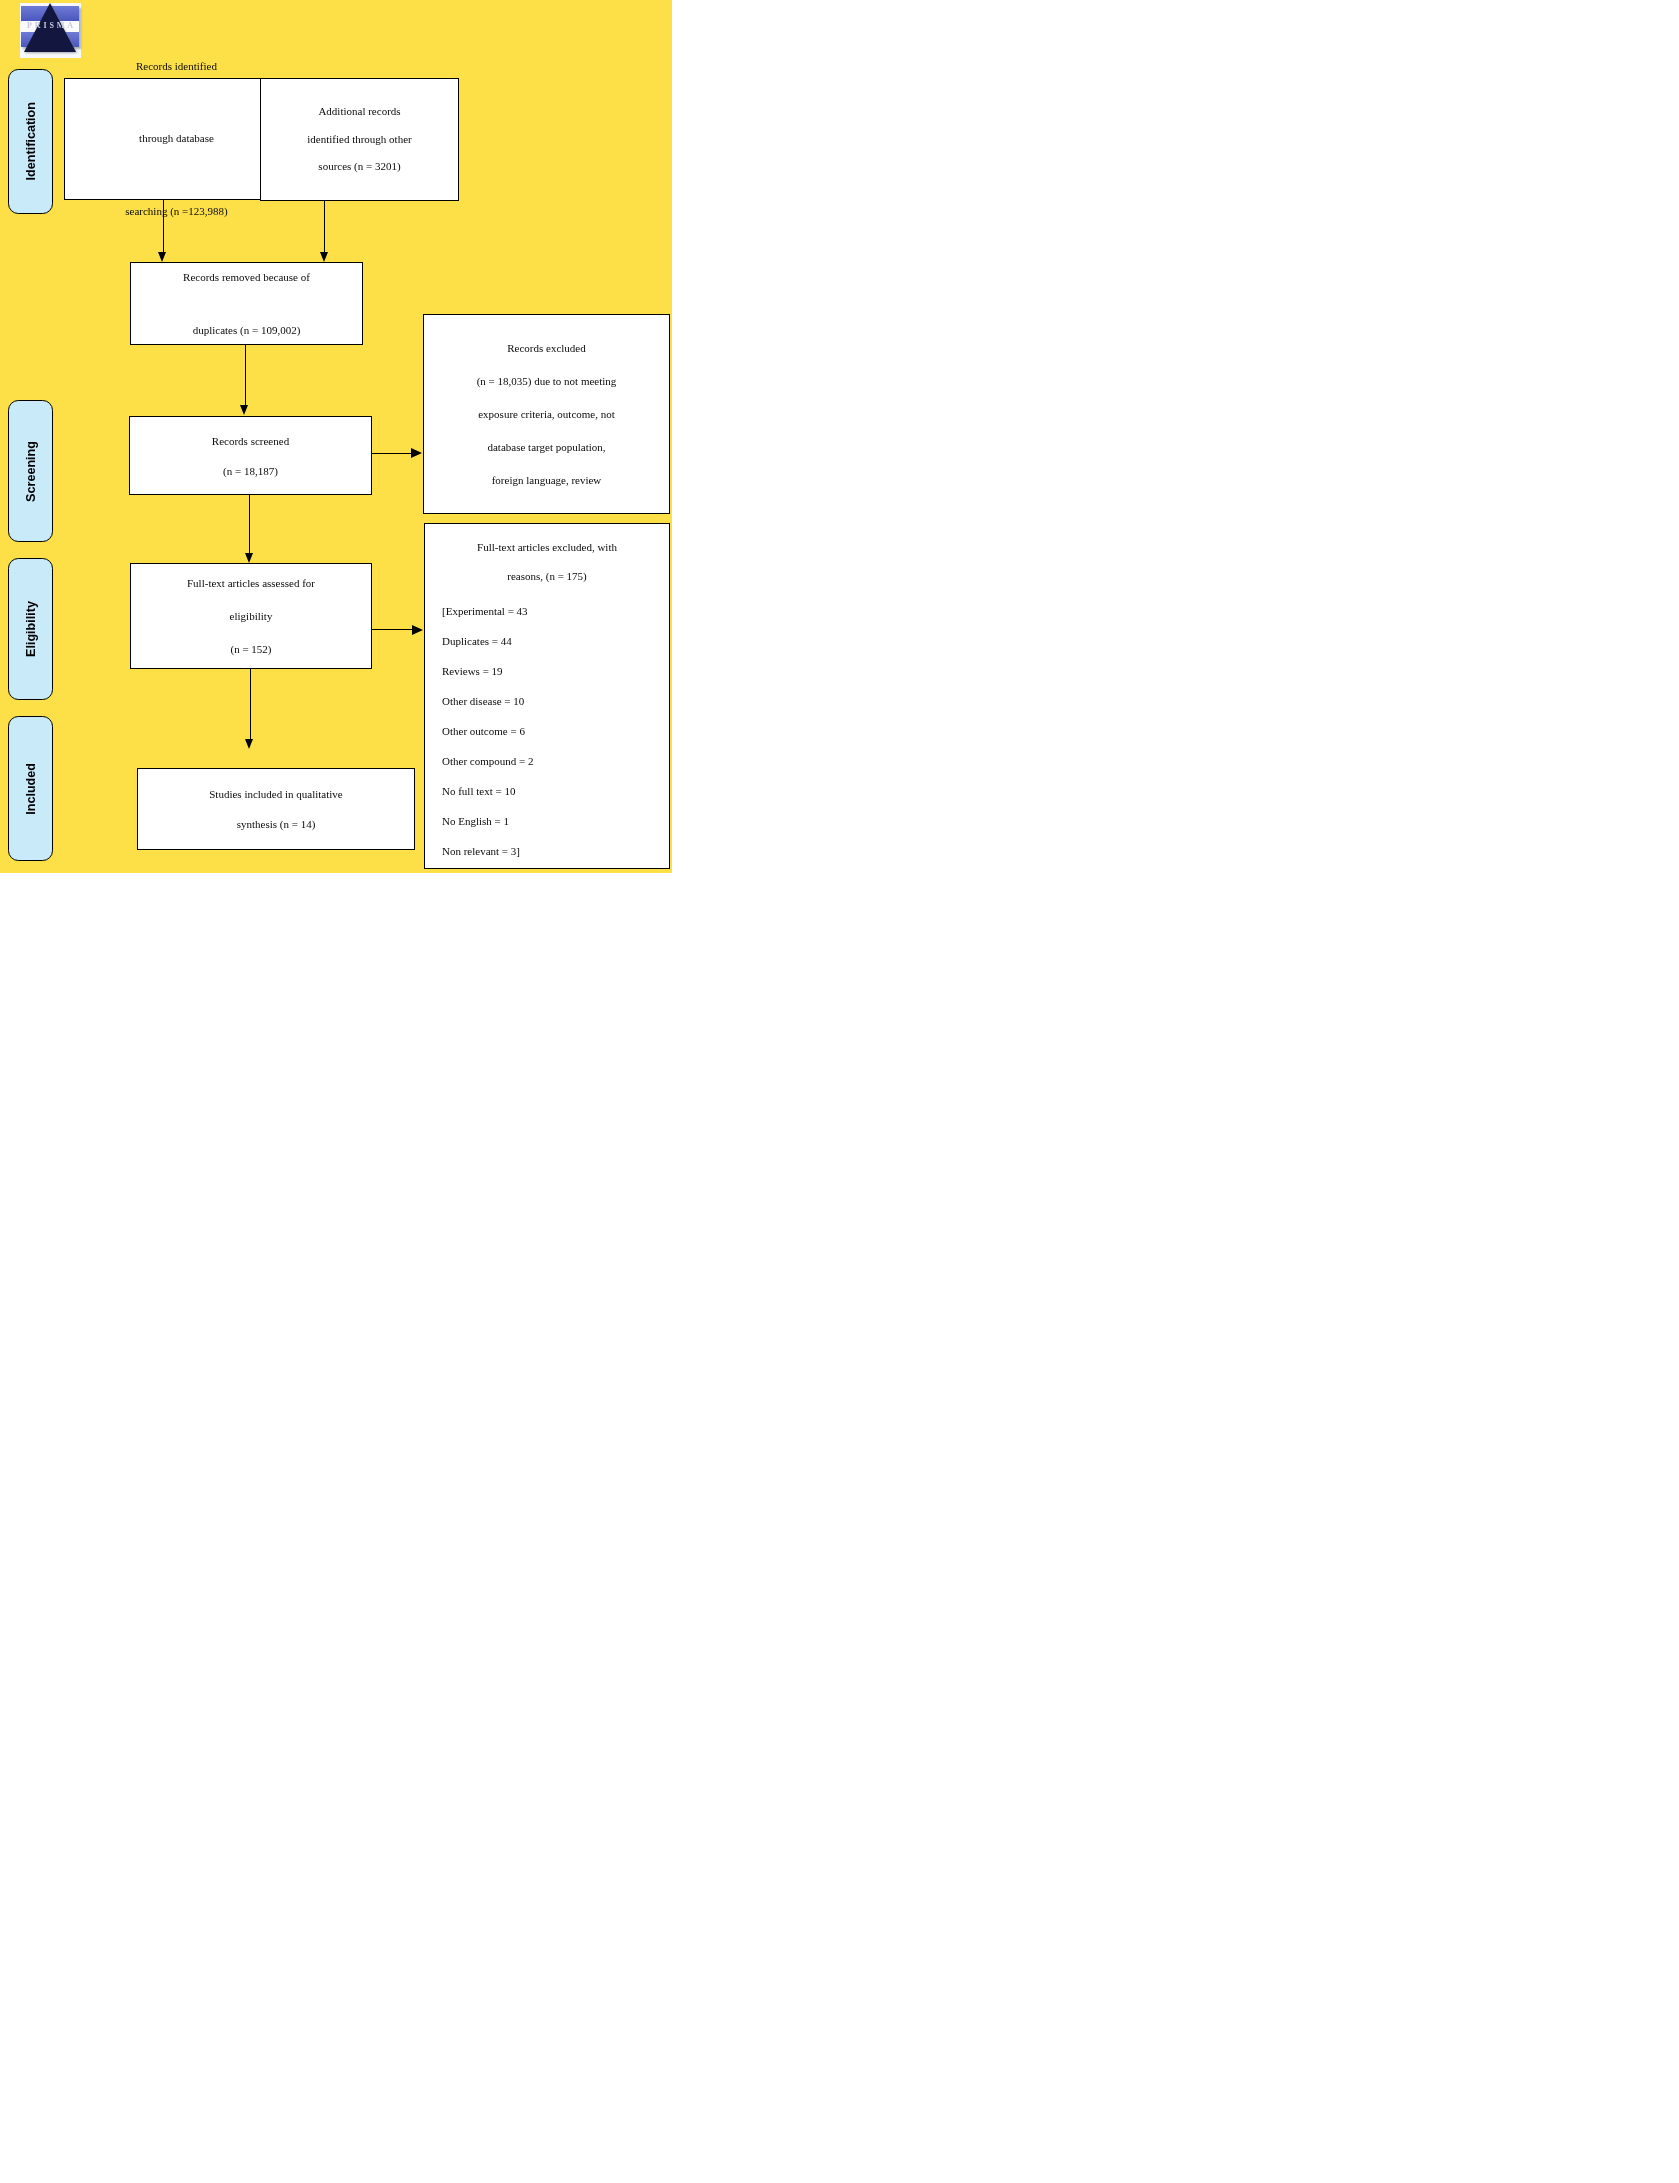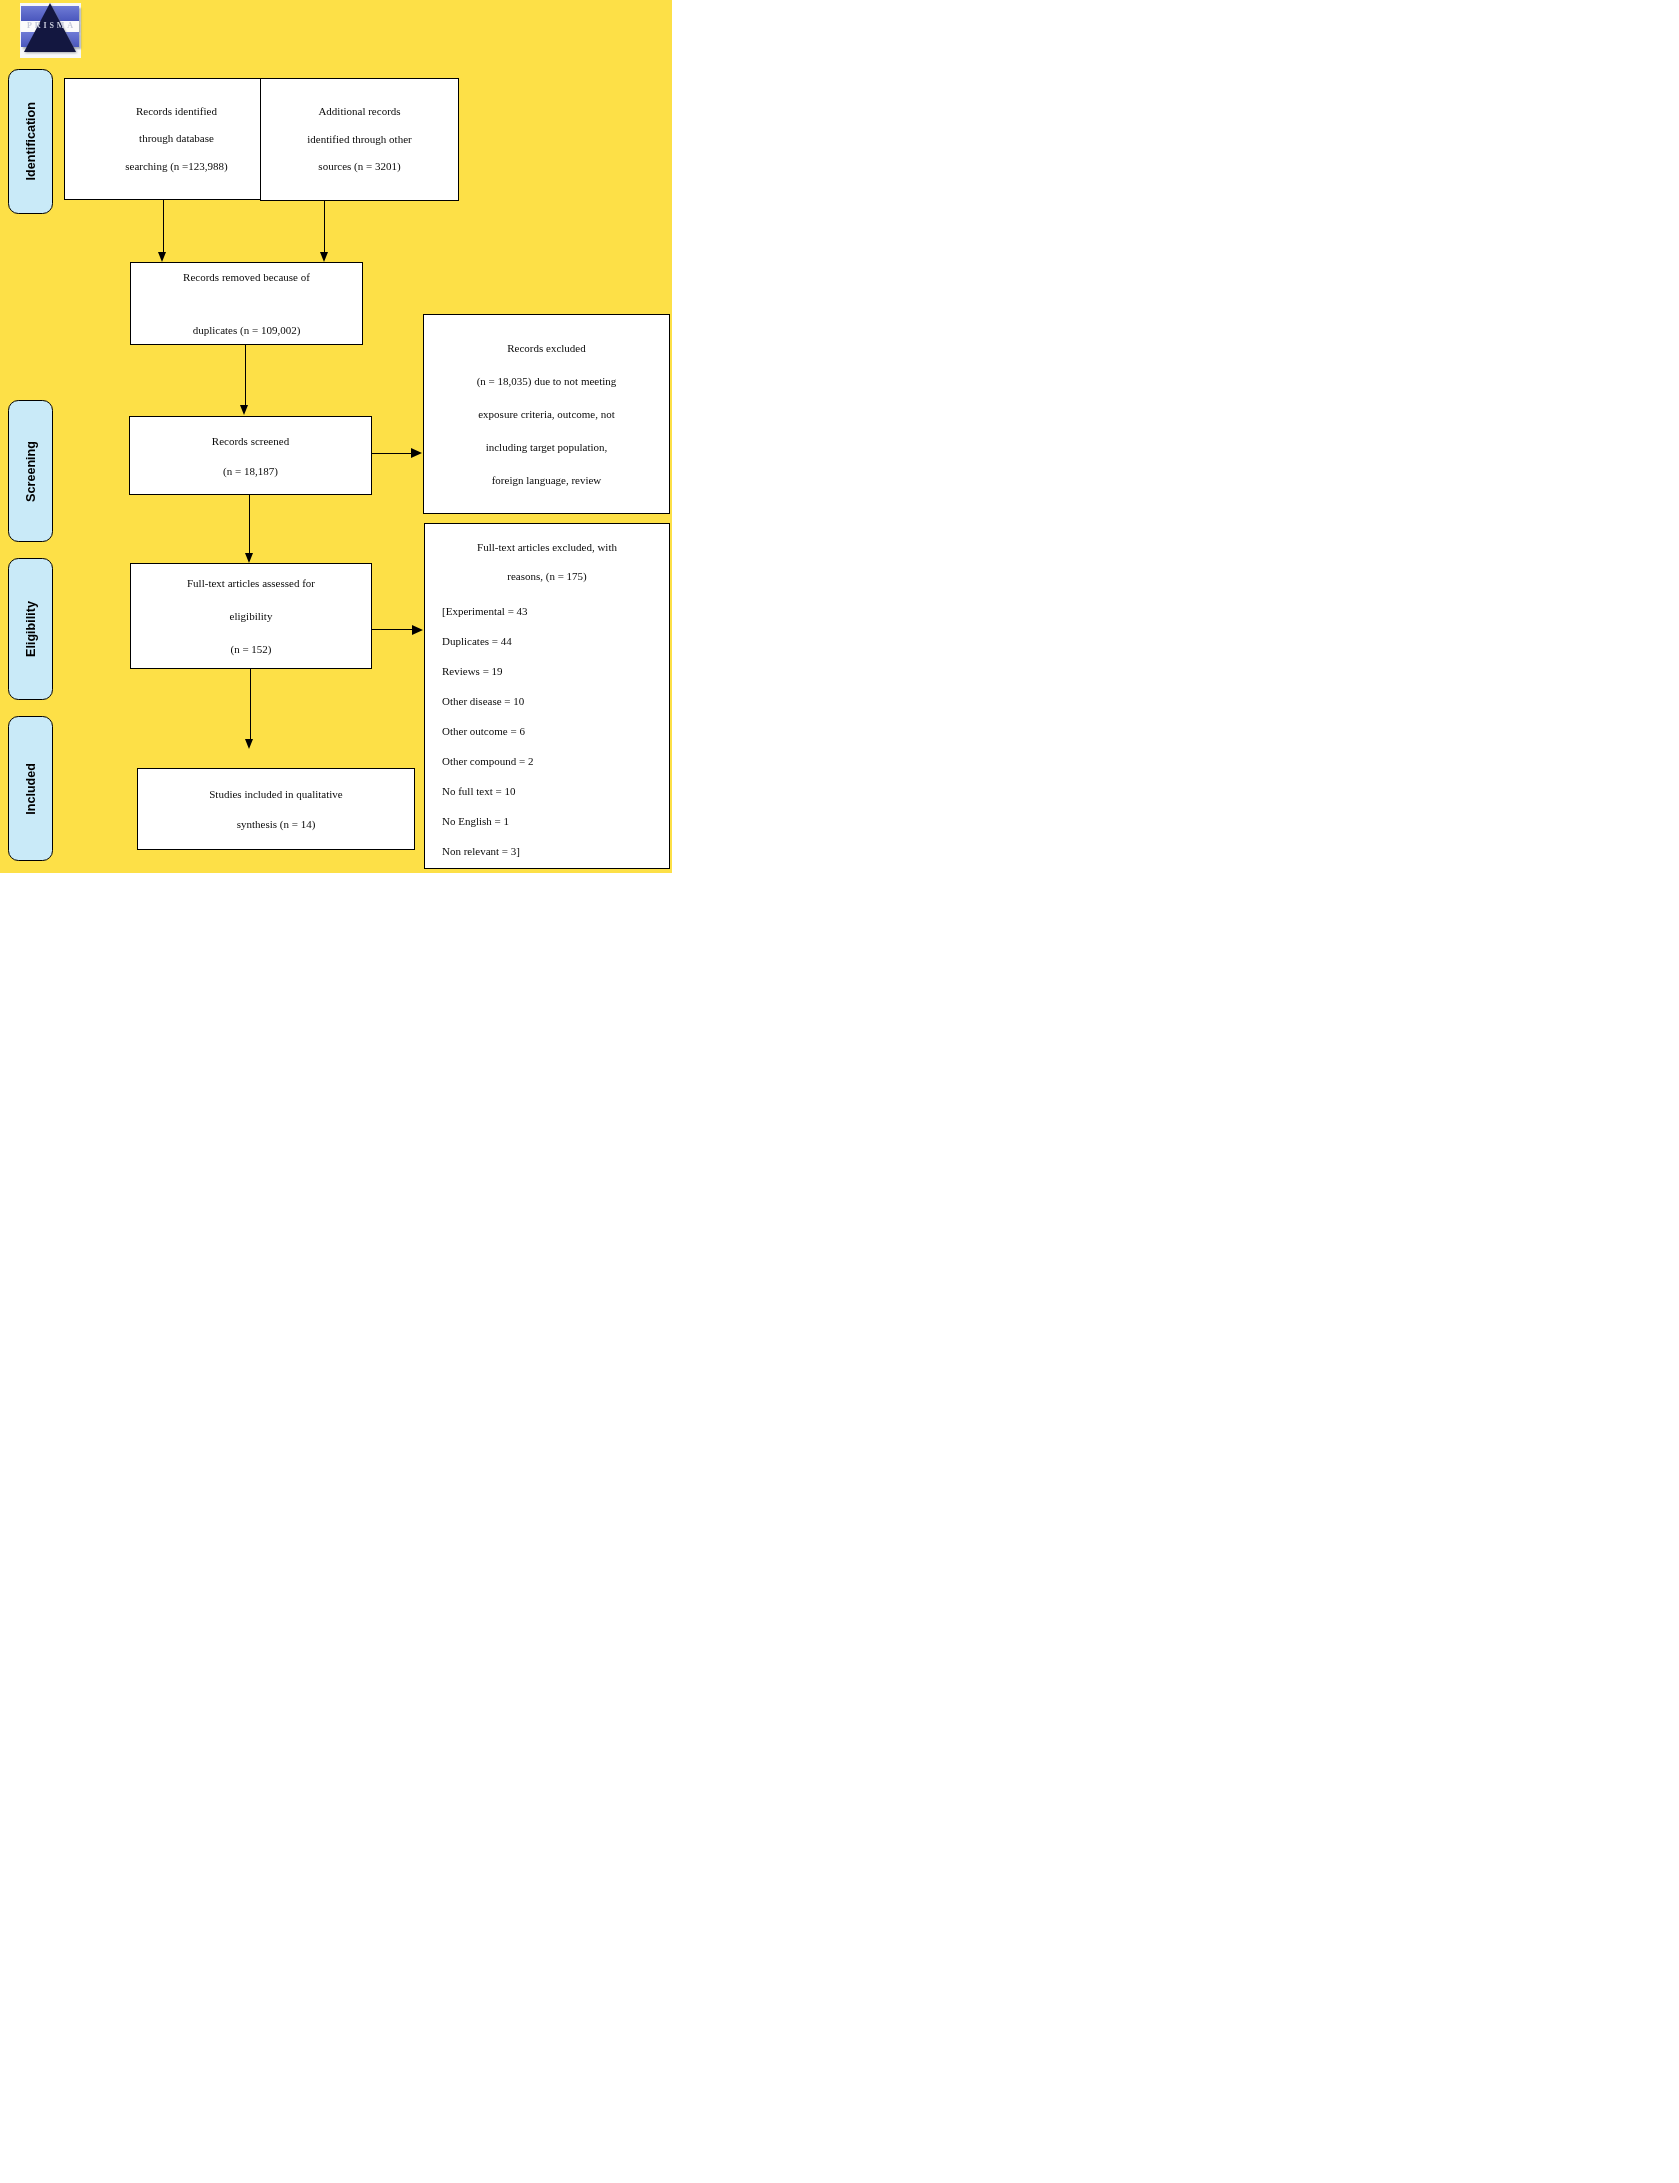--- a/index.html
+++ b/index.html
@@ -36,21 +36,21 @@
   #stage-identification{top:69px;height:145px;}
   #stage-screening{top:400px;height:142px;}
   #stage-eligibility{top:558px;height:142px;}
   #stage-included{top:716px;height:145px;}
 
   
   .box{position:absolute;background:#ffffff;border:1.7px solid var(--line-color);
     display:flex;flex-direction:column;align-items:center;justify-content:center;
     font-size:11px;color:#0a0a0a;text-align:center;}
   .box div{width:100%;}
-  #box-identified{left:64px;top:78px;width:225px;height:122px;line-height:27.6px;}
+  #box-identified{left:64px;top:78px;width:225px;height:122px;line-height:27.6px;gap:45px;}
   #box-additional{left:260px;top:78px;width:199px;height:123px;line-height:27.6px;}
   #box-duplicates{left:130px;top:262px;width:233px;height:83px;line-height:28px;justify-content:space-between;}
   #box-screened{left:129px;top:416px;width:243px;height:79px;line-height:30px;}
   #box-excluded{left:423px;top:314px;width:247px;height:200px;line-height:33px;}
   #box-eligible{left:130px;top:563px;width:242px;height:106px;line-height:33px;}
   #box-included{left:137px;top:768px;width:278px;height:82px;line-height:30px;text-align:center;}
   #box-ft-excluded{left:424px;top:523px;width:246px;height:346px;
     display:block;padding-top:9.2px;}
   #box-ft-excluded .ft-header{text-align:center;line-height:29px;}
   #box-ft-excluded .ft-items{margin-top:4.6px;text-align:left;padding-left:17px;line-height:30px;}
@@ -106,21 +106,21 @@
       <div>duplicates (n = 109,002)</div>
     </div>
   <div class="box" id="box-screened">
       <div>Records screened</div>
       <div>(n = 18,187)</div>
     </div>
   <div class="box" id="box-excluded">
       <div>Records excluded</div>
       <div>(n = 18,035) due to not meeting</div>
       <div>exposure criteria, outcome, not</div>
-      <div>including target population,</div>
+      <div>database target population,</div>
       <div>foreign language, review</div>
     </div>
   <div class="box" id="box-eligible">
       <div>Full-text articles assessed for</div>
       <div>eligibility</div>
       <div>(n = 152)</div>
     </div>
   <div class="box" id="box-ft-excluded">
     <div class="ft-header">
         <div>Full-text articles excluded, with</div>

